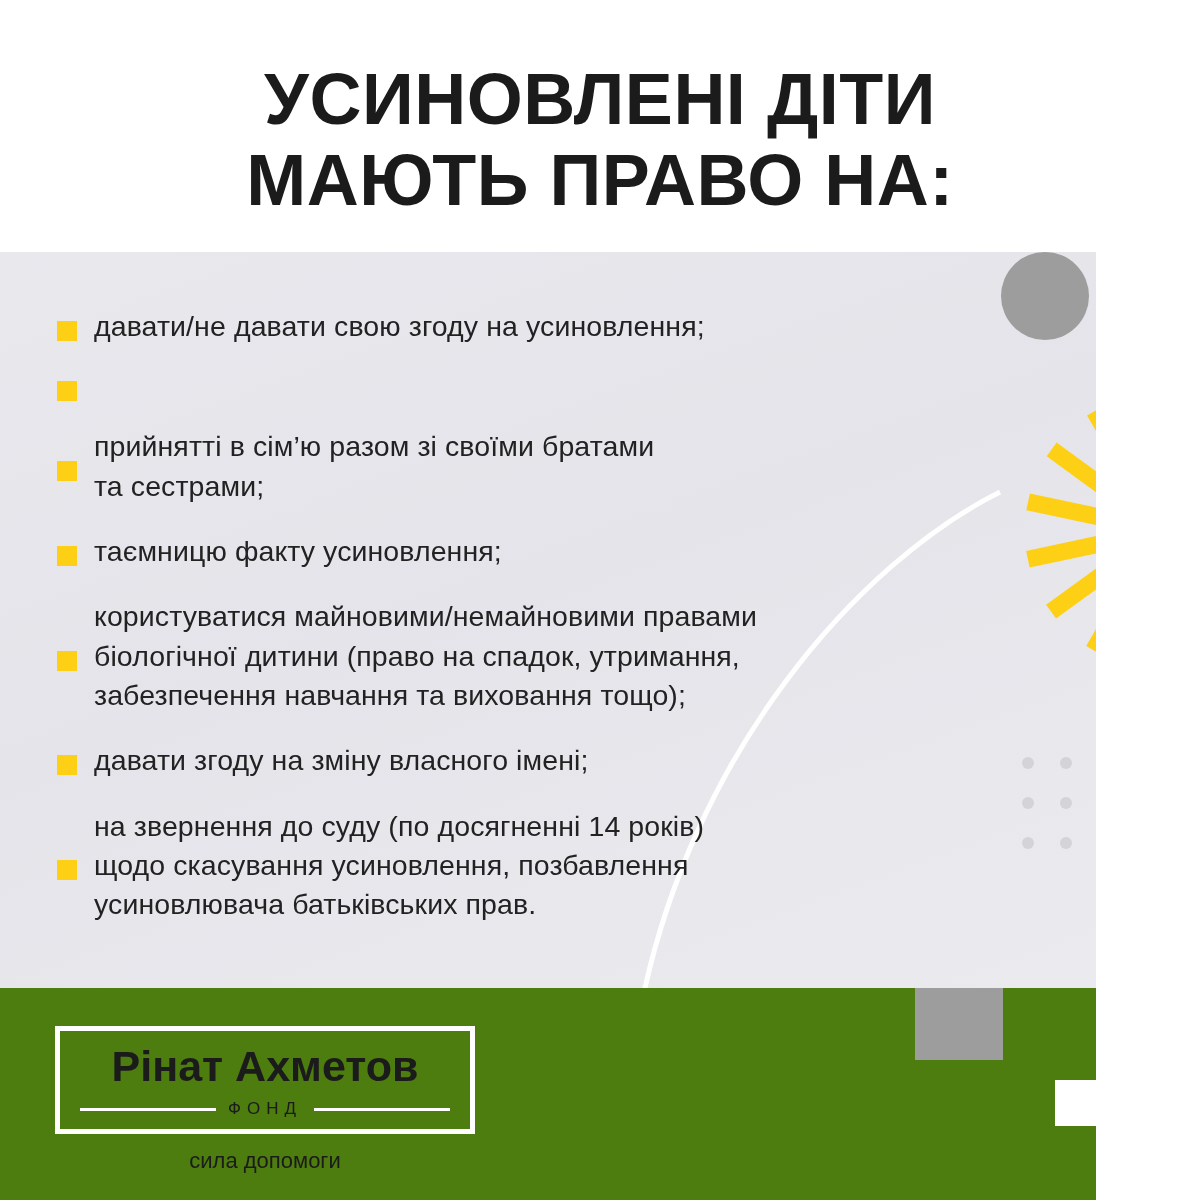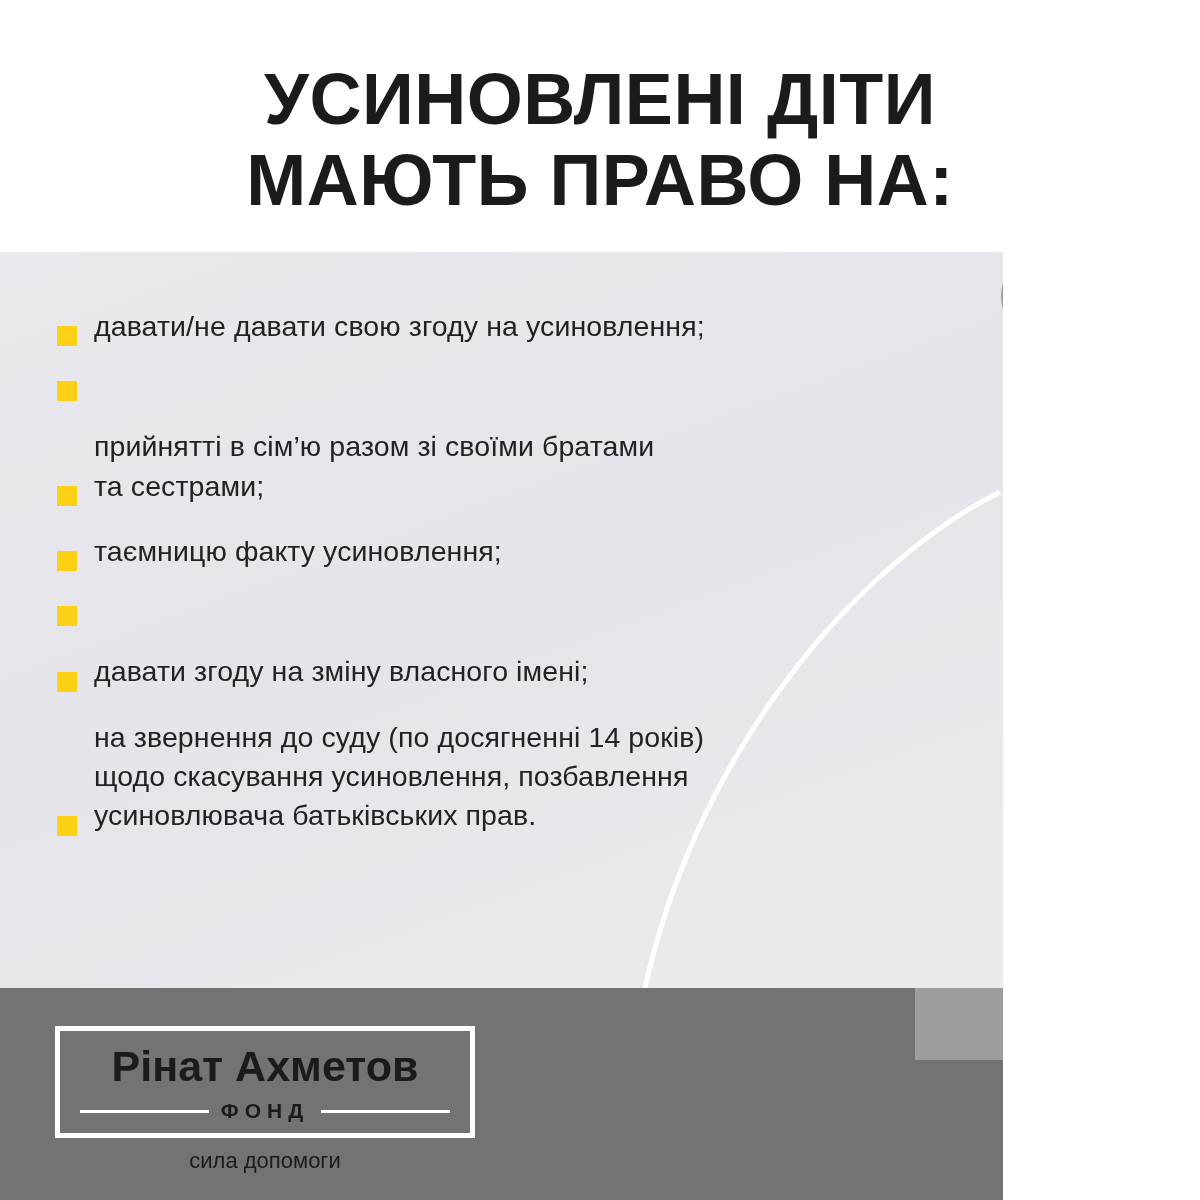--- a/index.html
+++ b/index.html
@@ -7,21 +7,21 @@
   html, body {
     width: 1200px;
     height: 1200px;
     font-family: "Liberation Sans", sans-serif;
     background: #ffffff;
     overflow: hidden;
   }
 
   .poster {
     position: relative;
-    width: 1003px;
+    width: 1096px;
     height: 1200px;
     background: #ffffff;
     overflow: hidden;
   }
 
   
   .header {
     position: absolute;
     top: 0; left: 0;
     width: 1200px;
@@ -110,21 +110,21 @@
   
   .list {
     position: absolute;
     top: 55px;
     left: 57px;
     width: 1010px;
     z-index: 3;
   }
   .item {
     display: flex;
-    align-items: flex-end;
+    align-items: center;
     margin-bottom: 26px;
   }
   .bullet {
     flex: 0 0 auto;
     width: 20px;
     height: 20px;
     background: #fdd016;
     margin-top: 9px;
     margin-right: 17px;
   }
@@ -135,21 +135,21 @@
     letter-spacing: 0.1px;
   }
 
   
   .footer {
     position: absolute;
     left: 0;
     top: 988px;
     width: 1200px;
     height: 212px;
-    background: #737373;
+    background: #4d7c0f;
     overflow: hidden;
   }
   .gray-square {
     position: absolute;
     left: 915px;
     top: -16px;
     width: 88px;
     height: 88px;
     background: #9d9d9d;
   }
@@ -189,22 +189,22 @@
     justify-content: center;
     width: 100%;
     margin-top: 11px;
   }
   .logo-sub .rule {
     flex: 1 1 auto;
     height: 3px;
     background: #ffffff;
   }
   .logo-fond {
-    font-size: 21px;
-    font-weight: bold;
+    font-size: 17px;
+    font-weight: normal;
     letter-spacing: 6px;
     color: #1b1b1b;
     padding: 0 12px;
     white-space: nowrap;
   }
   .tagline {
     position: absolute;
     left: 55px;
     top: 160px;
     width: 420px;
@@ -277,20 +277,21 @@
       <div class="item">
         <span class="bullet"></span>
         <span class="item-text">прийнятті в сім’ю разом зі своїми братами<br>та сестрами;</span>
       </div>
       <div class="item">
         <span class="bullet"></span>
         <span class="item-text">таємницю факту усиновлення;</span>
       </div>
       <div class="item">
         <span class="bullet"></span>
+        <span class="item-text">користуватися майновими/немайновими правами<br>біологічної дитини (право на спадок, утримання,<br>забезпечення навчання та виховання тощо);</span>
       </div>
       <div class="item">
         <span class="bullet"></span>
         <span class="item-text">давати згоду на зміну власного імені;</span>
       </div>
       <div class="item">
         <span class="bullet"></span>
         <span class="item-text">на звернення до суду (по досягненні 14 років)<br>щодо скасування усиновлення, позбавлення<br>усиновлювача батьківських прав.</span>
       </div>
     </div>

